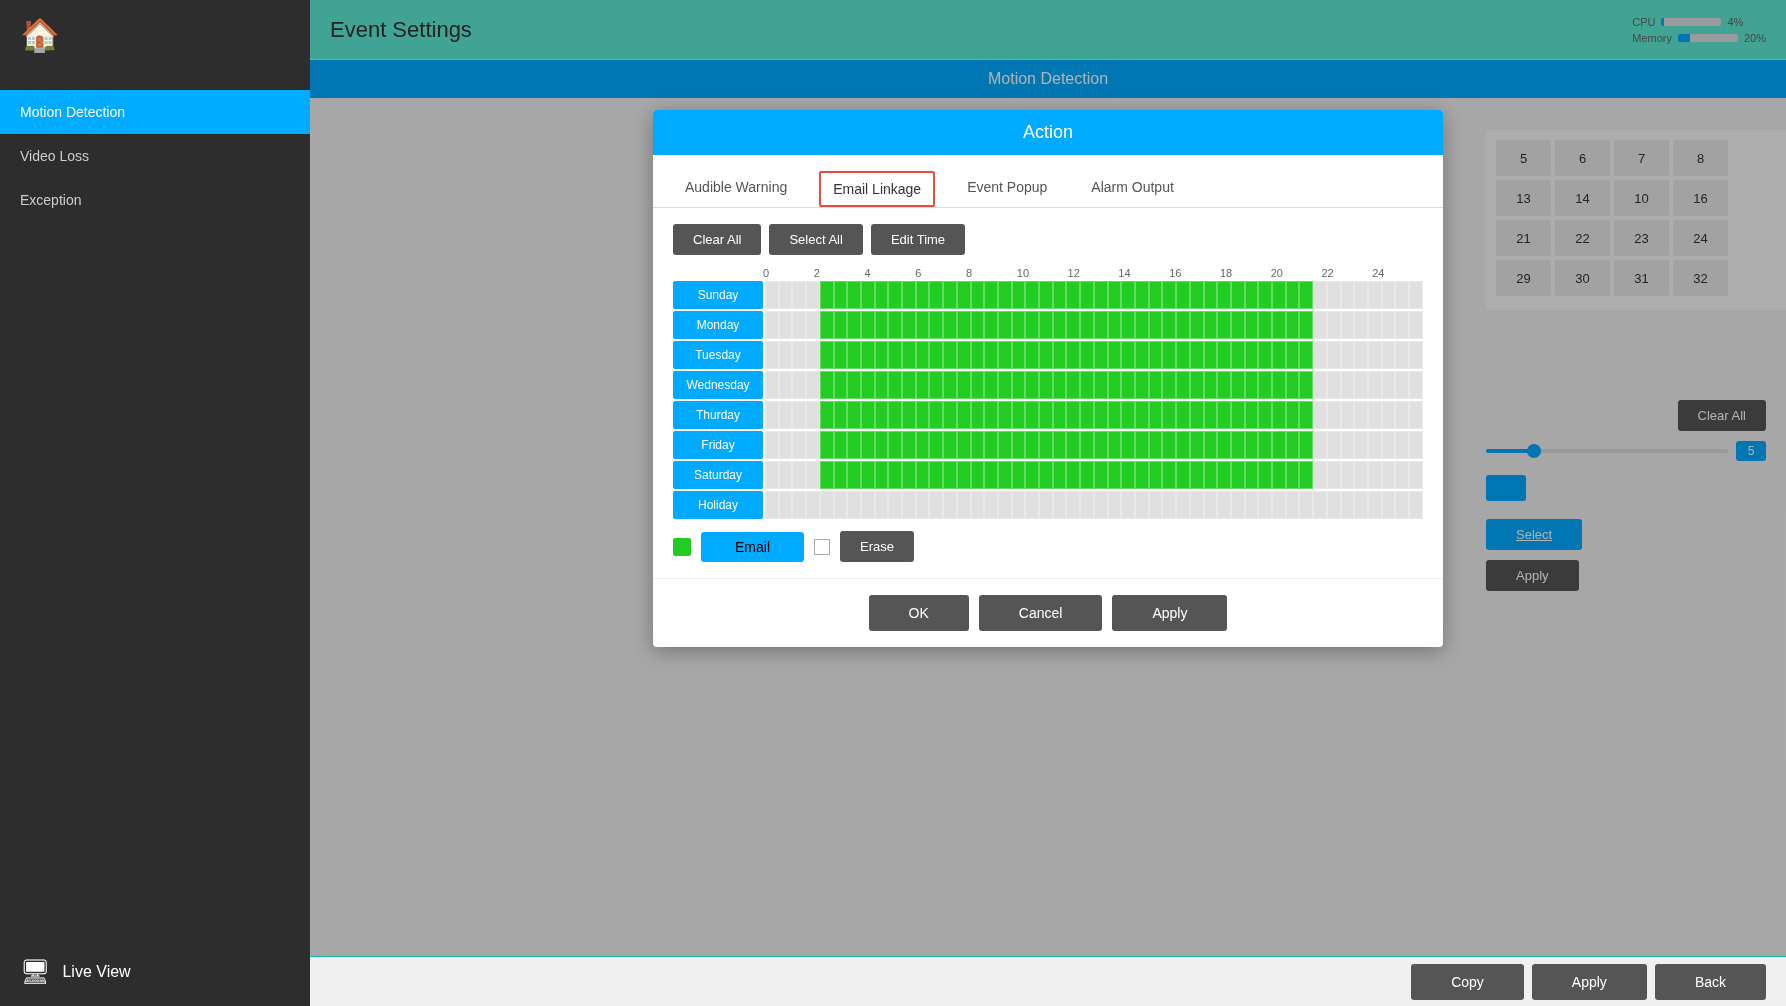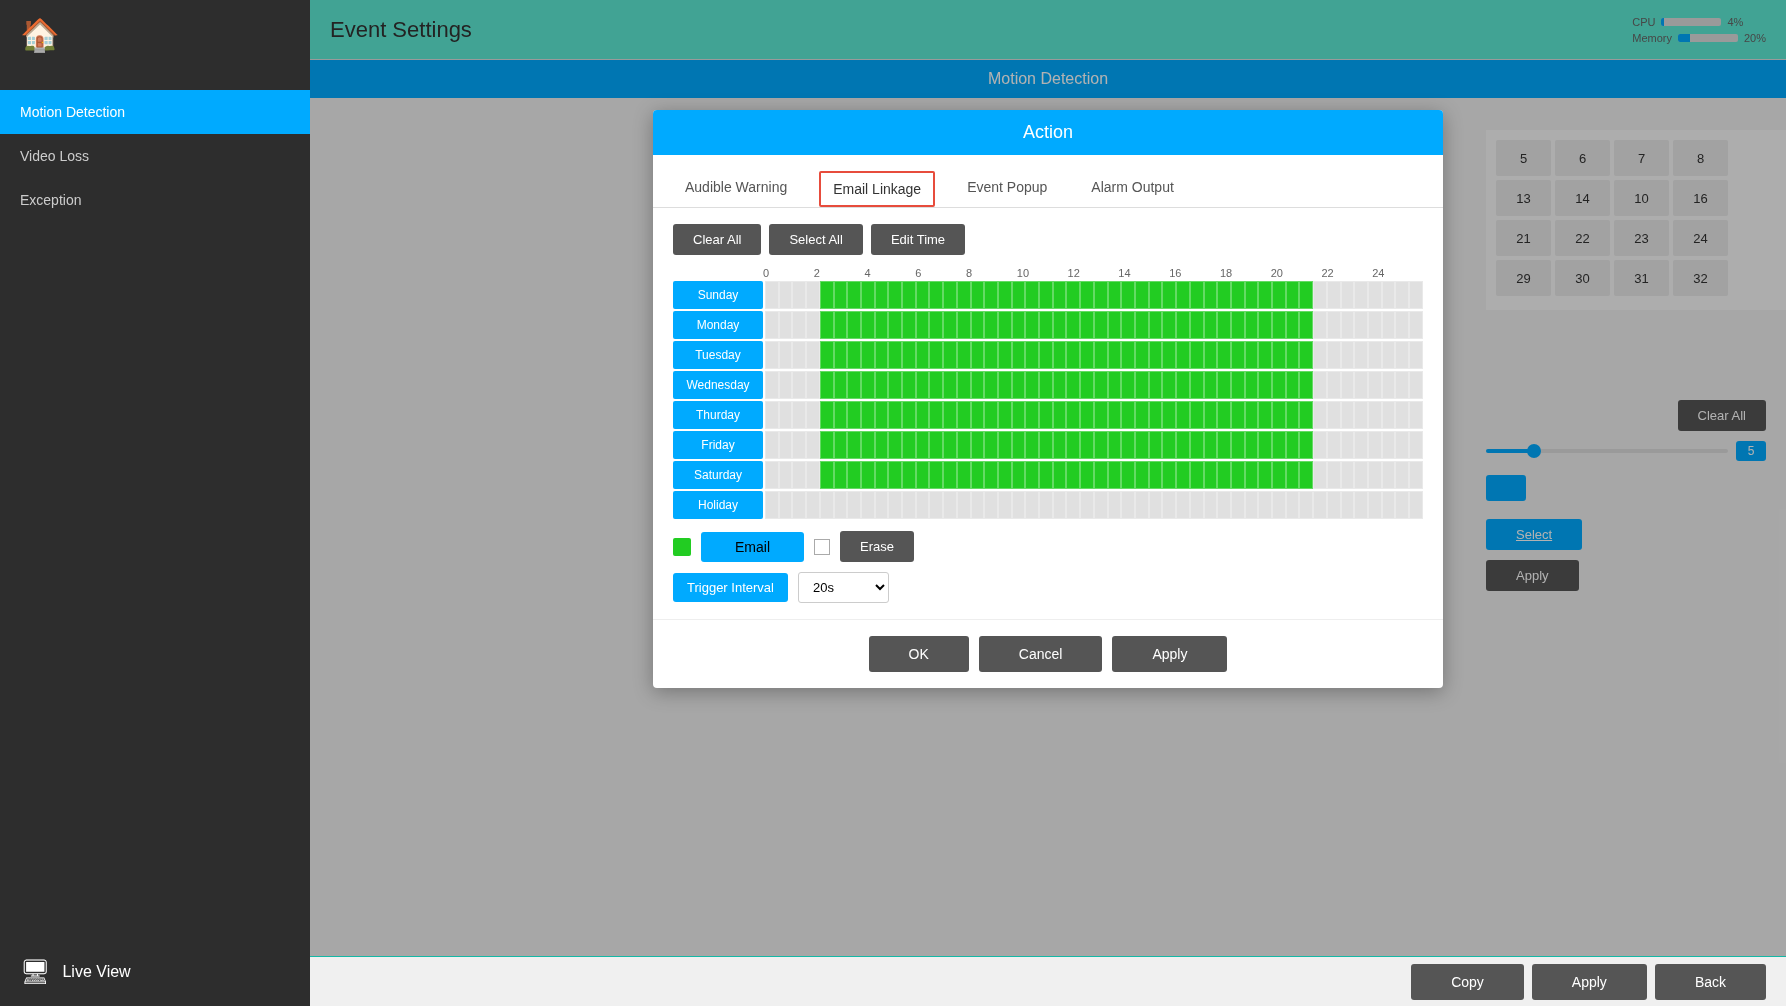--- a/index.html
+++ b/index.html
@@ -1050,29 +1050,20 @@
           </div>
         </div>
 
       <div class="email-row">
         <div class="color-dot"></div>
         <button class="btn-blue">Email</button>
         <div class="checkbox-placeholder"></div>
         <button class="btn-dark">Erase</button>
       </div>
 
-      <div class="trigger-row">
-        <span class="trigger-label">Trigger Interval</span>
-        <select class="trigger-select">
-          <option>20s</option>
-          <option>30s</option>
-          <option>60s</option>
-          <option>120s</option>
-        </select>
-      </div>
     </div>
 
     <div class="dialog-footer">
       <button class="btn-footer">OK</button>
       <button class="btn-footer">Cancel</button>
       <button class="btn-footer">Apply</button>
     </div>
   </div>
 
   <div id="bottom-bar">

